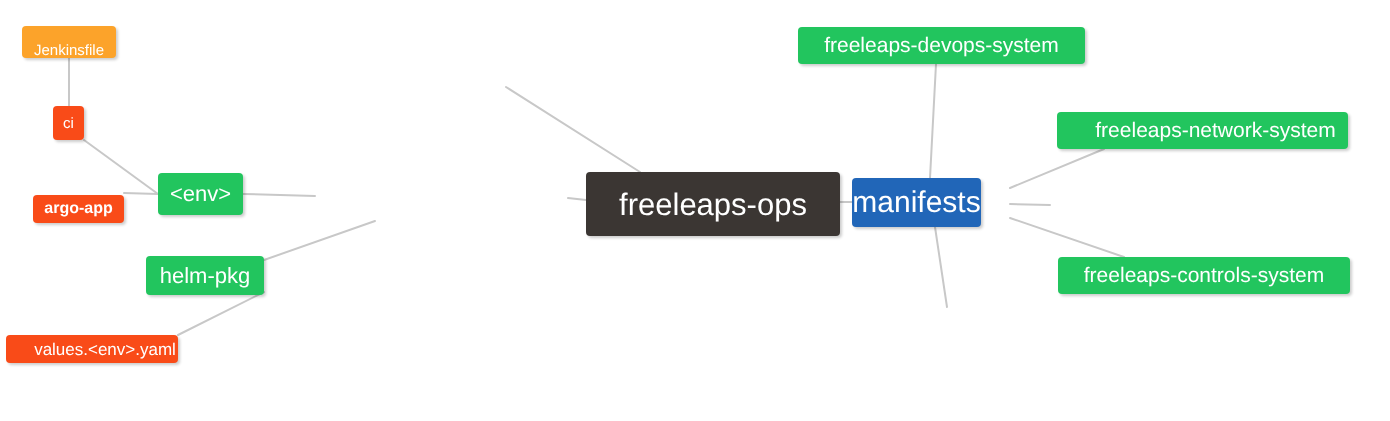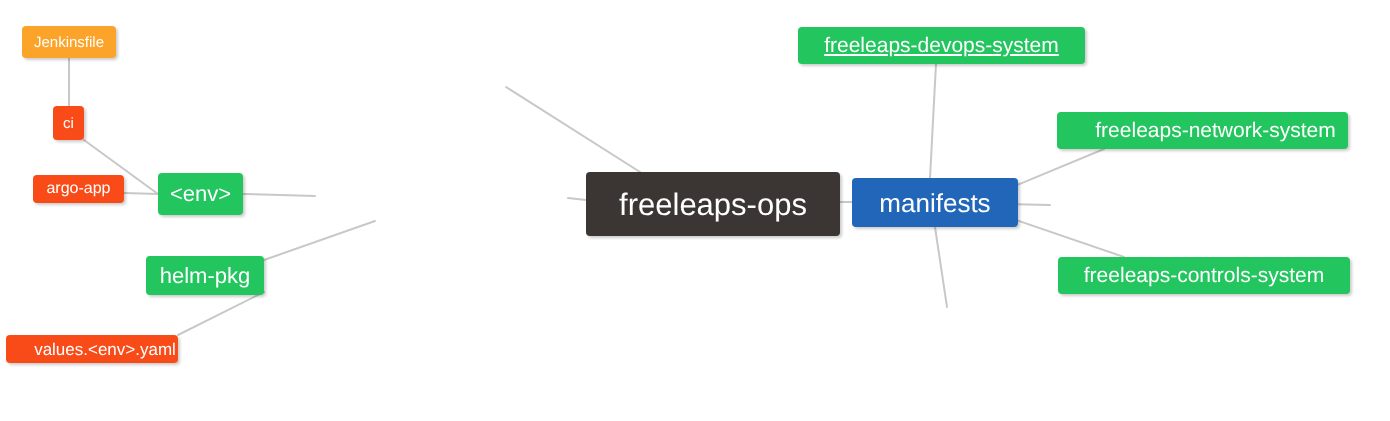--- a/index.html
+++ b/index.html
@@ -81,49 +81,49 @@
       <path d="M 935 227 L 947 307"></path>
     </g>
   </svg>
 
   <div class="node n-root" style="left:586px; top:172px; width:254px; height:64px; font-size:31px;">
     <span>freeleaps-ops</span>
   </div>
 
 
 
-  <div class="node n-blue" style="left:852px; top:178px; width:166px; height:49px; font-size:26px;">
+  <div class="node n-blue" style="left:852px; top:178px; width:129px; height:49px; font-size:30px;">
     <span>manifests</span>
   </div>
 
   <div class="node n-green" style="left:158px; top:173px; width:85px; height:42px; font-size:22px;">
     <span>&lt;env&gt;</span>
   </div>
 
   <div class="node n-red" style="left:53px; top:106px; width:31px; height:34px; font-size:15px;">
     <span>ci</span>
   </div>
 
-  <div class="node n-orange" style="left:22px; top:26px; width:94px; height:32px; font-size:15px;">
+  <div class="node n-orange" style="left:22px; top:26px; width:94px; height:32px; font-size:15px;align-items:flex-end;">
     <span>Jenkinsfile</span>
   </div>
 
-  <div class="node n-red" style="left:33px; top:175px; width:91px; height:28px; font-size:16px;">
+  <div class="node n-red" style="left:33px; top:195px; width:91px; height:28px; font-size:16px;font-weight:bold;">
     <span>argo-app</span>
   </div>
 
   <div class="node n-green" style="left:146px; top:256px; width:118px; height:39px; font-size:22px;">
     <span>helm-pkg</span>
   </div>
 
   <div class="node n-red" style="left:6px; top:335px; width:172px; height:28px; font-size:17px;padding-left:26px;">
     <span>values.&lt;env&gt;.yaml</span>
   </div>
 
-  <div class="node n-green" style="left:798px; top:27px; width:287px; height:37px; font-size:21px;text-decoration:underline;">
+  <div class="node n-green" style="left:798px; top:27px; width:287px; height:37px; font-size:21px;">
     <span>freeleaps-devops-system</span>
   </div>
 
   <div class="node n-green" style="left:1057px; top:112px; width:291px; height:37px; font-size:21px;padding-left:26px;">
     <span>freeleaps-network-system</span>
   </div>
 
 
   <div class="node n-green" style="left:1058px; top:257px; width:292px; height:37px; font-size:21px;">
     <span>freeleaps-controls-system</span>

